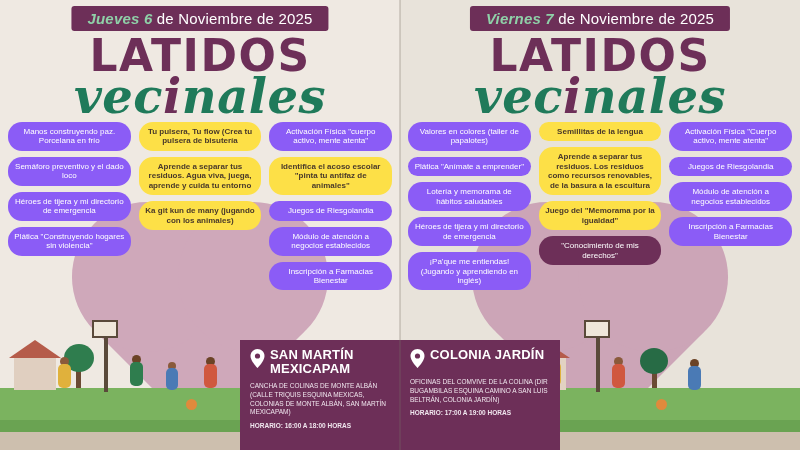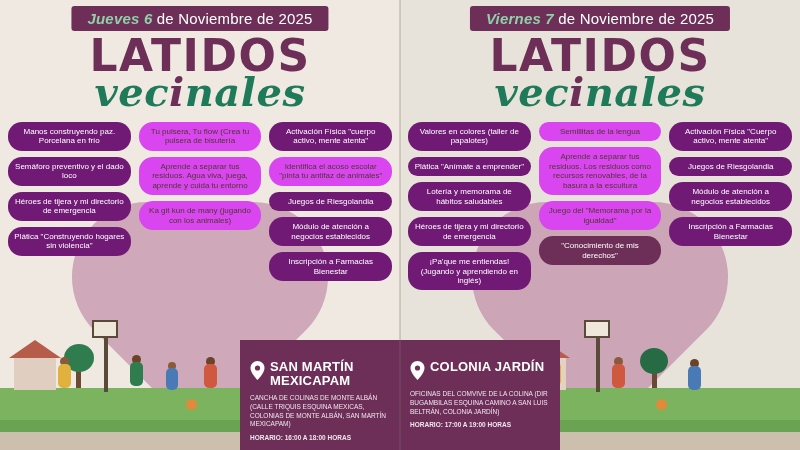--- a/index.html
+++ b/index.html
@@ -35,21 +35,21 @@
   .title-wrap{
     position:absolute;top:34px;left:0;width:400px;text-align:center;z-index:30;
   }
   .title-main{
     font-family:"DejaVu Sans",sans-serif;
     font-weight:bold;font-size:44px;letter-spacing:1.5px;
     color:#6d2f58;line-height:1;
   }
   .title-sub{
     font-family:"DejaVu Serif",serif;
-    font-style:italic;font-weight:bold;font-size:40px;
+    font-style:italic;font-weight:bold;font-size:48px;
     color:#1f7a5a;line-height:1;margin-top:-6px;letter-spacing:.5px;
   }
   .title-sub .dot{color:#6d2f58;}
   
   .heart{
     position:absolute;left:50%;transform:translateX(-50%) rotate(-45deg);
     top:255px;width:150px;height:150px;background:#b6739b;opacity:.55;z-index:1;
     border-radius:4px;
   }
   .heart:before,.heart:after{
@@ -68,28 +68,28 @@
     position:absolute;top:122px;left:0;width:400px;height:210px;
     display:flex;justify-content:center;gap:8px;z-index:20;padding:0 8px;
     box-sizing:border-box;
   }
   .col{display:flex;flex-direction:column;gap:6px;width:124px;}
   .pill{
     border-radius:14px;text-align:center;
     font-size:8px;line-height:1.18;padding:5px 6px;
     box-sizing:border-box;
   }
-  .pill.green{background:#701a75;color:#ffffff;}
-  .pill.cream{background:#d946ef;color:#4a3a2a;}
+  .pill.green{background:#8b5cf6;color:#ffffff;}
+  .pill.cream{background:#fde047;color:#4a3a2a;font-weight:bold;}
   .pill.plum{background:#6d2f58;color:#ffffff;}
   
   .loc-card{
     position:absolute;right:0;bottom:0;width:160px;height:110px;
     background:#6d2f58;color:#fff;z-index:35;
-    padding:20px 10px;box-sizing:border-box;
+    padding:8px 10px;box-sizing:border-box;
   }
   .loc-head{display:flex;align-items:flex-start;gap:5px;}
   .pin{flex:0 0 auto;margin-top:1px;}
   .loc-name{
     font-weight:bold;font-size:13px;line-height:1.08;color:#ffffff;
     letter-spacing:.2px;
   }
   .loc-addr{font-size:6.5px;line-height:1.35;margin-top:6px;color:#f0e6ee;}
   .loc-time{font-size:6.5px;line-height:1.3;margin-top:5px;color:#f0e6ee;font-weight:bold;}
   .hoop-pole{position:absolute;width:4px;background:#5a4a3a;}

